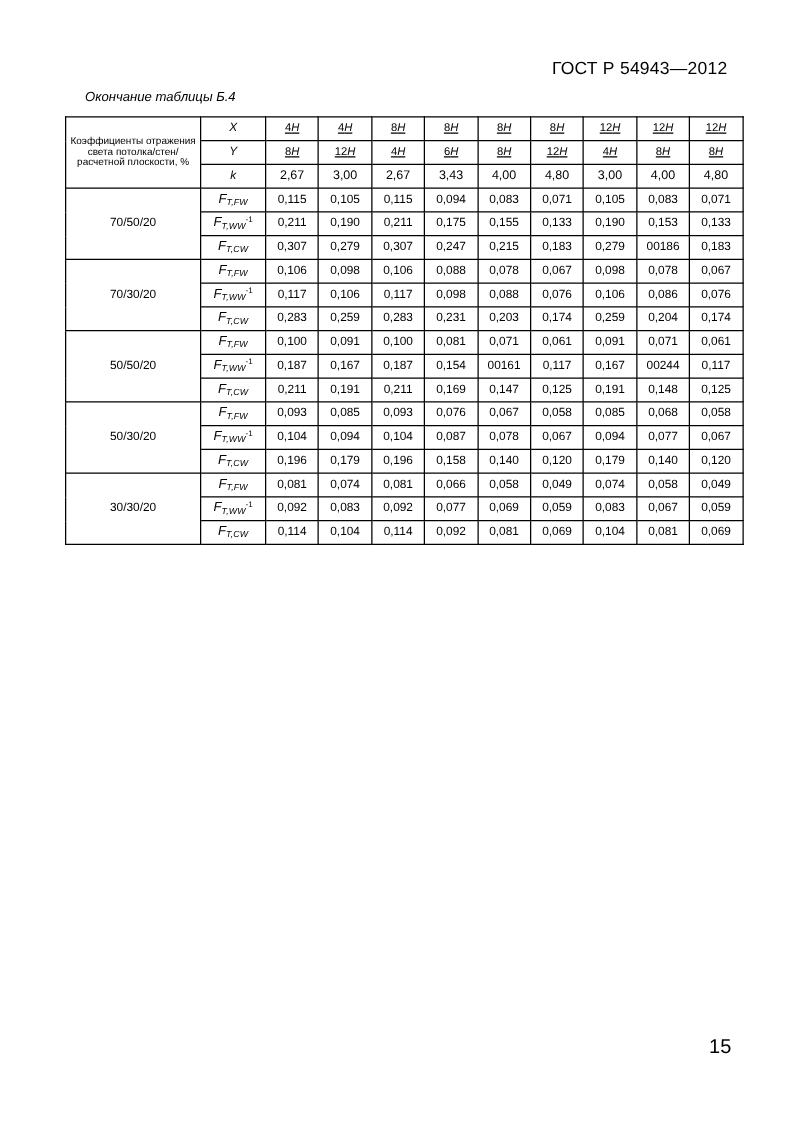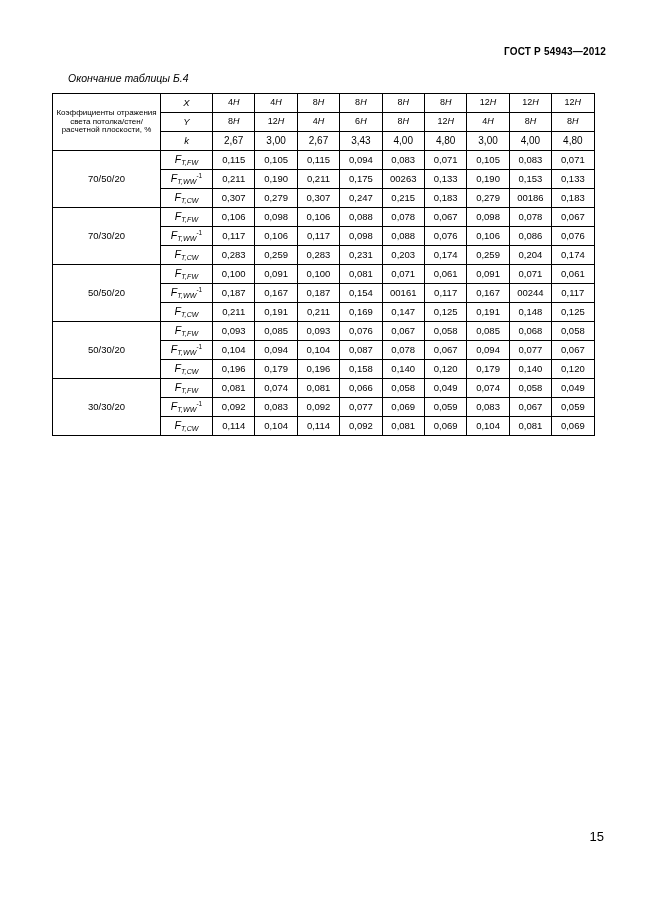--- a/index.html
+++ b/index.html
@@ -18,23 +18,23 @@
 
   .page {
     position: absolute;
     inset: 0;
   }
 
   
   .running-head {
     position: absolute;
     top: 46px;
-    right: 40px;
-    font-size: 10px;
-    font-weight: bold;
+    right: 64px;
+    font-size: 14px;
+    font-weight: normal;
     letter-spacing: 0.2px;
     white-space: nowrap;
   }
 
   
   .table-caption {
     position: absolute;
     top: 72px;
     left: 52px;
     font-size: 10.5px;
@@ -97,20 +97,21 @@
     font-style: italic;
     font-size: 9.5px;
   }
 
   .cell-kval {
     font-size: 10px;
   }
 
   .cell-colhead {
     font-size: 9px;
+    text-decoration: underline;
   }
   .cell-colhead i {
     font-style: italic;
   }
 
   .cell-val {
     font-size: 9.5px;
   }
 
   
@@ -134,22 +135,22 @@
   .sym sup {
     font-size: 6.5px;
     font-style: normal;
     vertical-align: 0.55em;
   }
 
   
   .page-number {
     position: absolute;
     top: 829px;
-    right: 42px;
-    font-size: 13px;
+    right: 61px;
+    font-size: 16px;
   }
 </style>
 </head>
 <body>
 
 <div class="page">
 
   <div class="running-head">ГОСТ Р 54943—2012</div>
 
   <div class="table-caption">Окончание таблицы Б.4</div>
@@ -219,21 +220,21 @@
             <td class="cell-val">0,105</td>
             <td class="cell-val">0,083</td>
             <td class="cell-val">0,071</td>
           </tr>
           <tr>
             <td class="sym-edge"><span class="sym">F<sub>T,WW</sub><sup>-1</sup></span></td>
             <td class="cell-val">0,211</td>
             <td class="cell-val">0,190</td>
             <td class="cell-val">0,211</td>
             <td class="cell-val">0,175</td>
-            <td class="cell-val">00263</td>
+            <td class="cell-val">0,155</td>
             <td class="cell-val">0,133</td>
             <td class="cell-val">0,190</td>
             <td class="cell-val">0,153</td>
             <td class="cell-val">0,133</td>
           </tr>
           <tr>
             <td class="sym-edge"><span class="sym">F<sub>T,CW</sub></span></td>
             <td class="cell-val">0,307</td>
             <td class="cell-val">0,279</td>
             <td class="cell-val">0,307</td>

